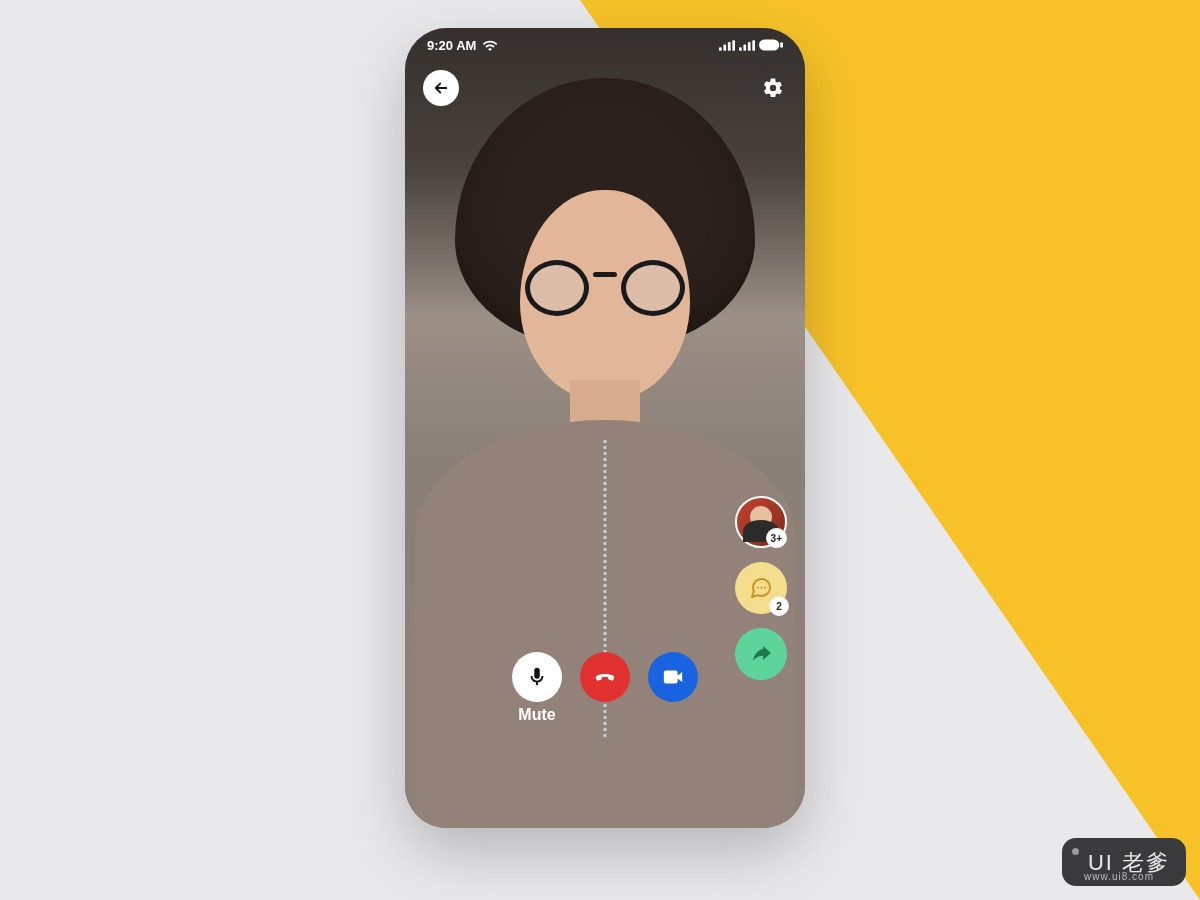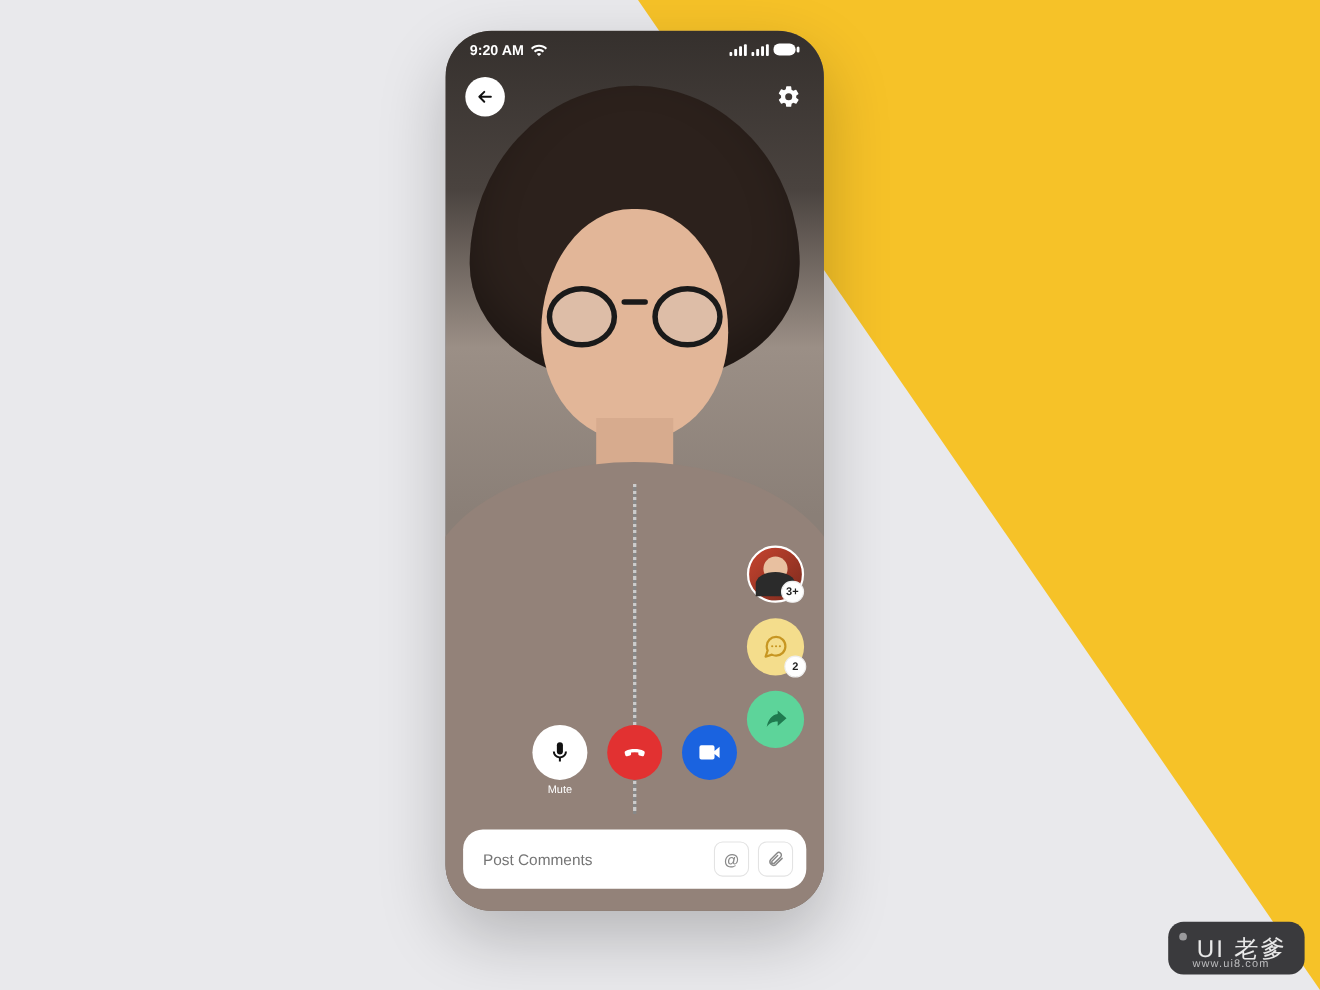--- a/index.html
+++ b/index.html
@@ -17,21 +17,21 @@
   top: 0;
   width: 0;
   height: 0;
   border-top: 900px solid #f6c228;
   border-left: 620px solid transparent;
 }
 .phone {
   position: absolute;
   left: 405px;
   top: 28px;
-  width: 344px;
+  width: 400px;
   height: 800px;
   border-radius: 42px;
   overflow: hidden;
   background: #6a625c;
   box-shadow: 0 24px 60px rgba(0,0,0,0.22);
 }
 .video-bg {
   position: absolute;
   inset: 0;
   background: linear-gradient(180deg, #35302d 0%, #4a433f 18%, #9b8f86 36%, #8a7f77 55%, #8d8077 100%);
@@ -242,21 +242,21 @@
   justify-content:center;
   cursor:pointer;
 }
 .call-col {
   display:flex;flex-direction:column;align-items:center;gap:4px;
 }
 .mute-btn { background:#fff; }
 .end-btn { background:#e23131; }
 .video-btn { background:#1a63e0; }
 .btn-label {
-  color:#fff;font-size:10px;font-weight:400;
+  color:#fff;font-size:16px;font-weight:700;
 }
 
 .comment-bar {
   position:absolute;
   left:16px;
   right:16px;
   bottom:20px;
   height:54px;
   background:#fff;
   border-radius:18px;
@@ -401,30 +401,19 @@
         <path d="M12 9C9 9 6.2 9.6 3.7 10.8a1.5 1.5 0 0 0-.8 1.7l.6 2.1c.2.7.9 1.1 1.6.9l2.6-.7c.6-.2 1-.7 1-1.3v-1.3a15 15 0 0 1 6.6 0v1.3c0 .6.4 1.1 1 1.3l2.6.7c.7.2 1.4-.2 1.6-.9l.6-2.1a1.5 1.5 0 0 0-.8-1.7C17.8 9.6 15 9 12 9z"></path>
       </svg>
     </div>
     <div class="call-btn video-btn">
       <svg width="22" height="22" viewBox="0 0 24 24" fill="#fff">
         <path d="M17 10.5V7a2 2 0 0 0-2-2H4a2 2 0 0 0-2 2v10a2 2 0 0 0 2 2h11a2 2 0 0 0 2-2v-3.5l5 4v-11l-5 4z"></path>
       </svg>
     </div>
   </div>
 
-  <div class="comment-bar">
-    <input class="comment-input" placeholder="Post Comments" style="">
-    <div class="square-btn">
-      <span>@</span>
-    </div>
-    <div class="square-btn">
-      <svg width="16" height="16" viewBox="0 0 24 24" fill="none">
-        <path d="M21 11l-8.5 8.5a5 5 0 0 1-7-7L14 4a3.5 3.5 0 0 1 5 5l-8.5 8.5a2 2 0 0 1-3-3L15 7" stroke="#8a8a8a" stroke-width="2" stroke-linecap="round" stroke-linejoin="round"></path>
-      </svg>
-    </div>
-  </div>
 </div>
 
 <div class="watermark">
   <div class="dot"></div>
   <span class="big">UI 老爹</span>
   <span class="url">www.ui8.com</span>
 </div>
 
 </body></html>

